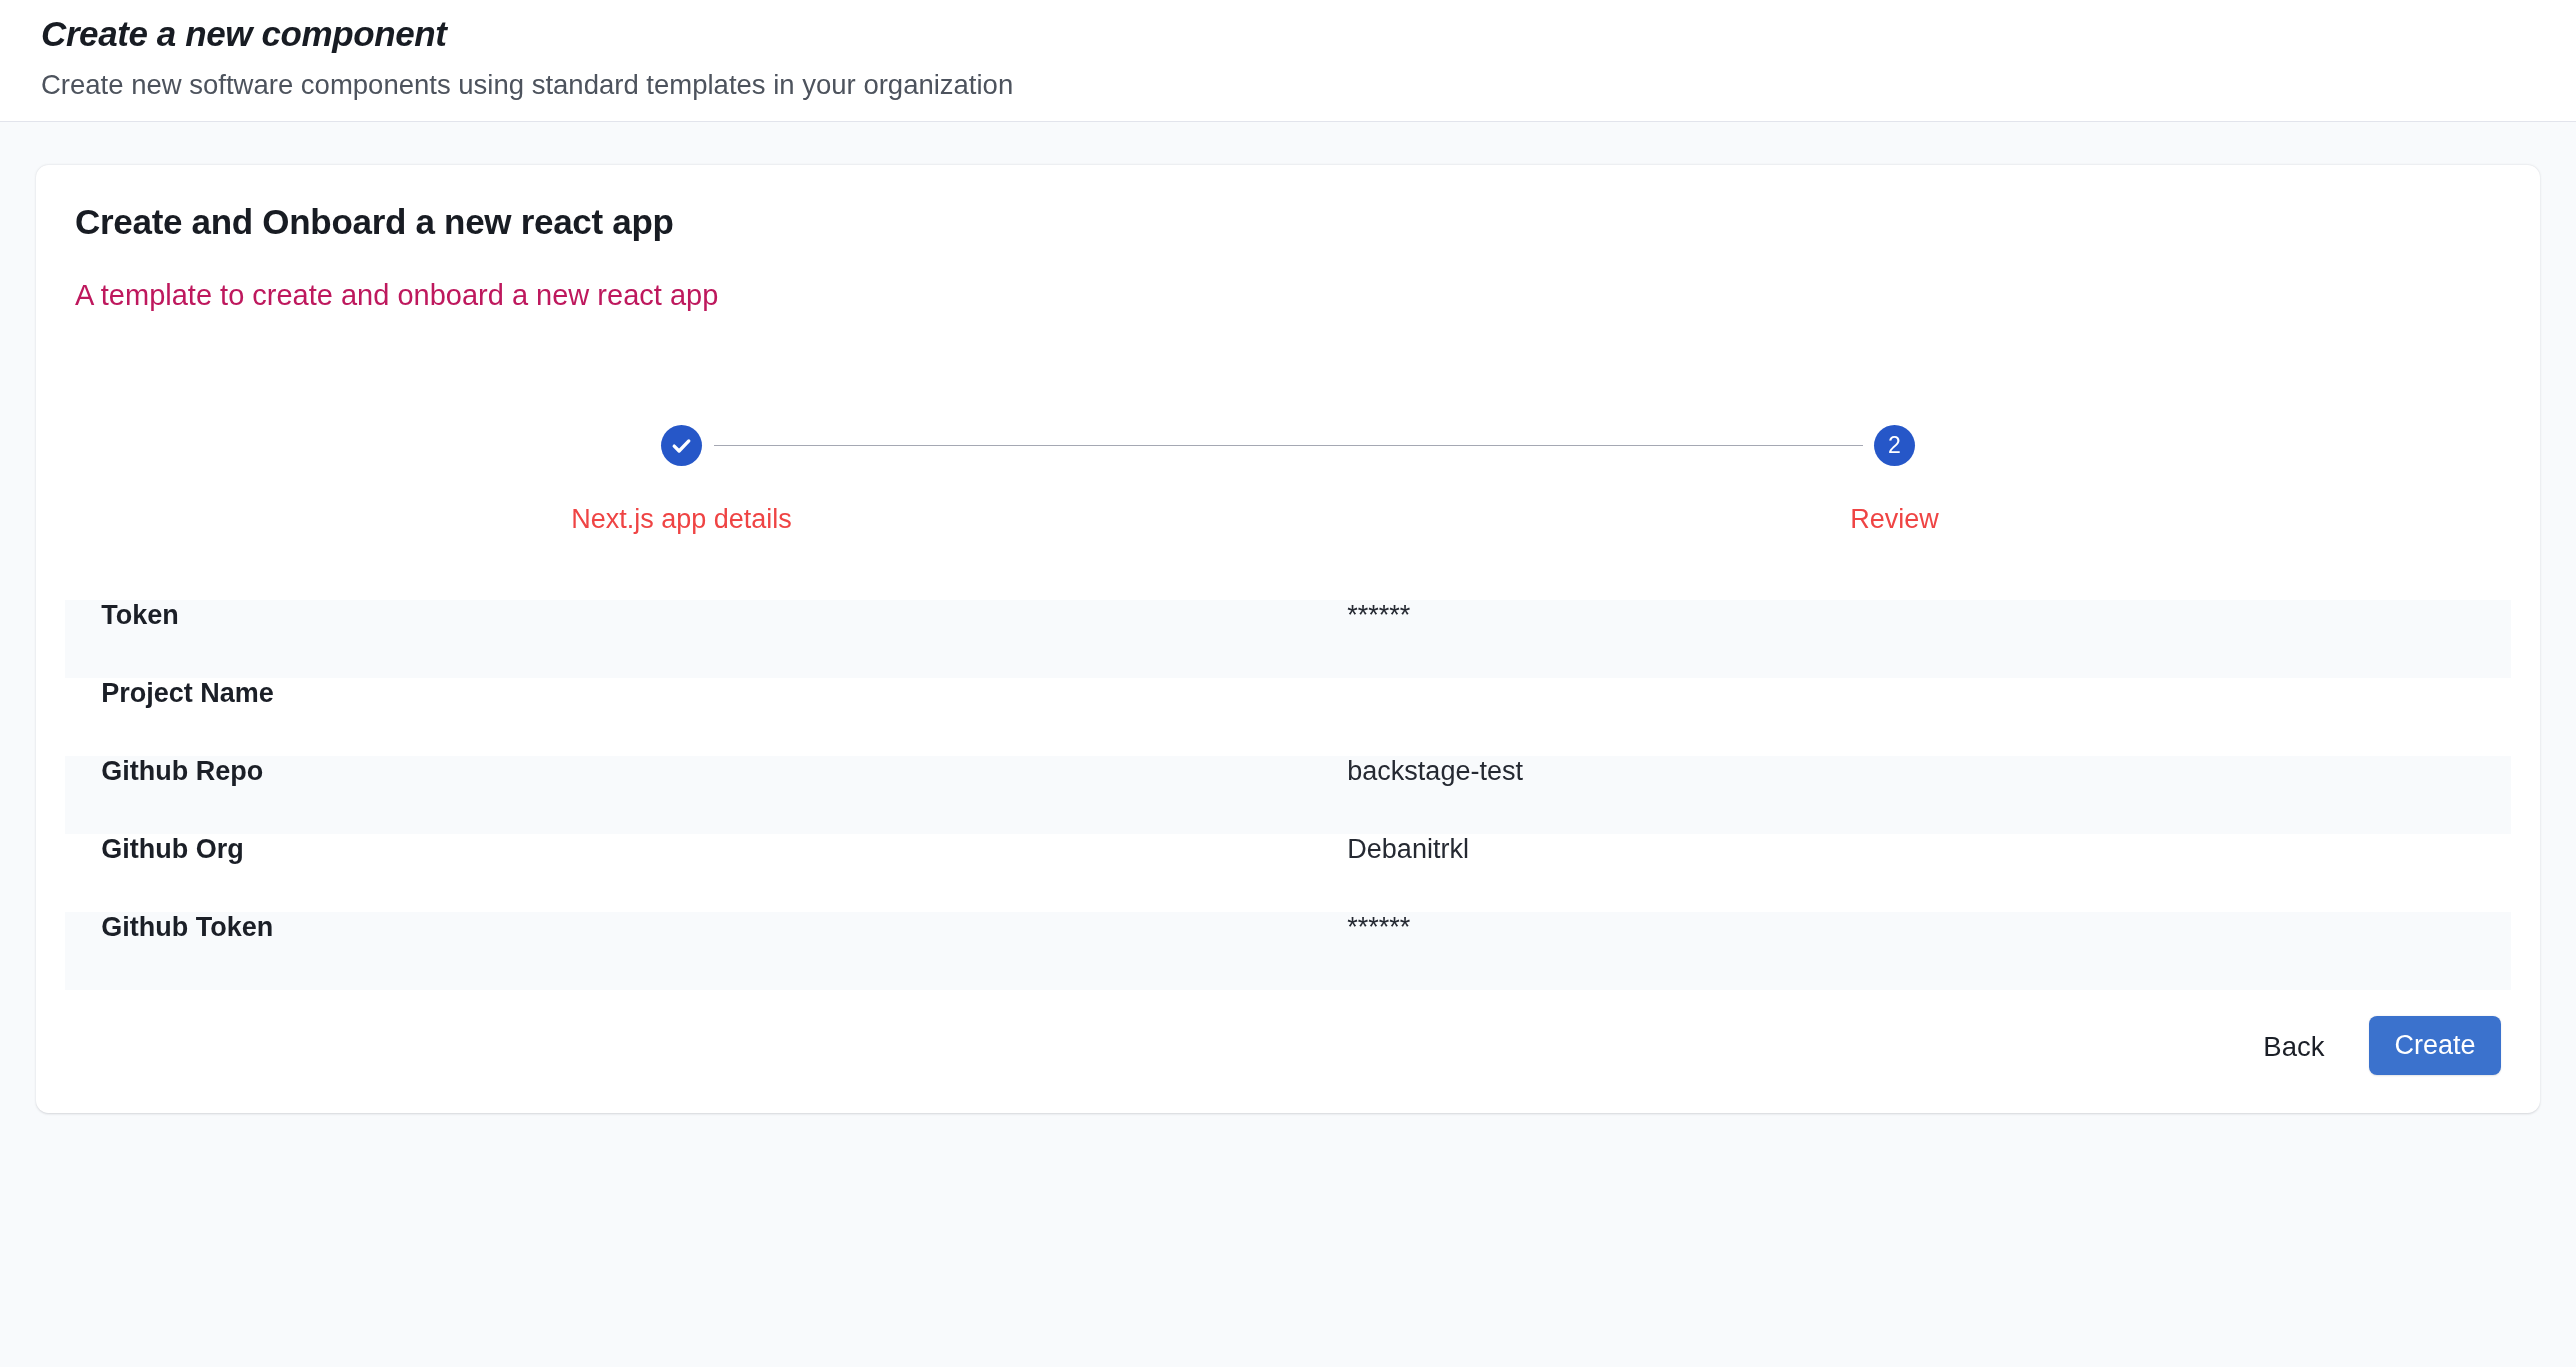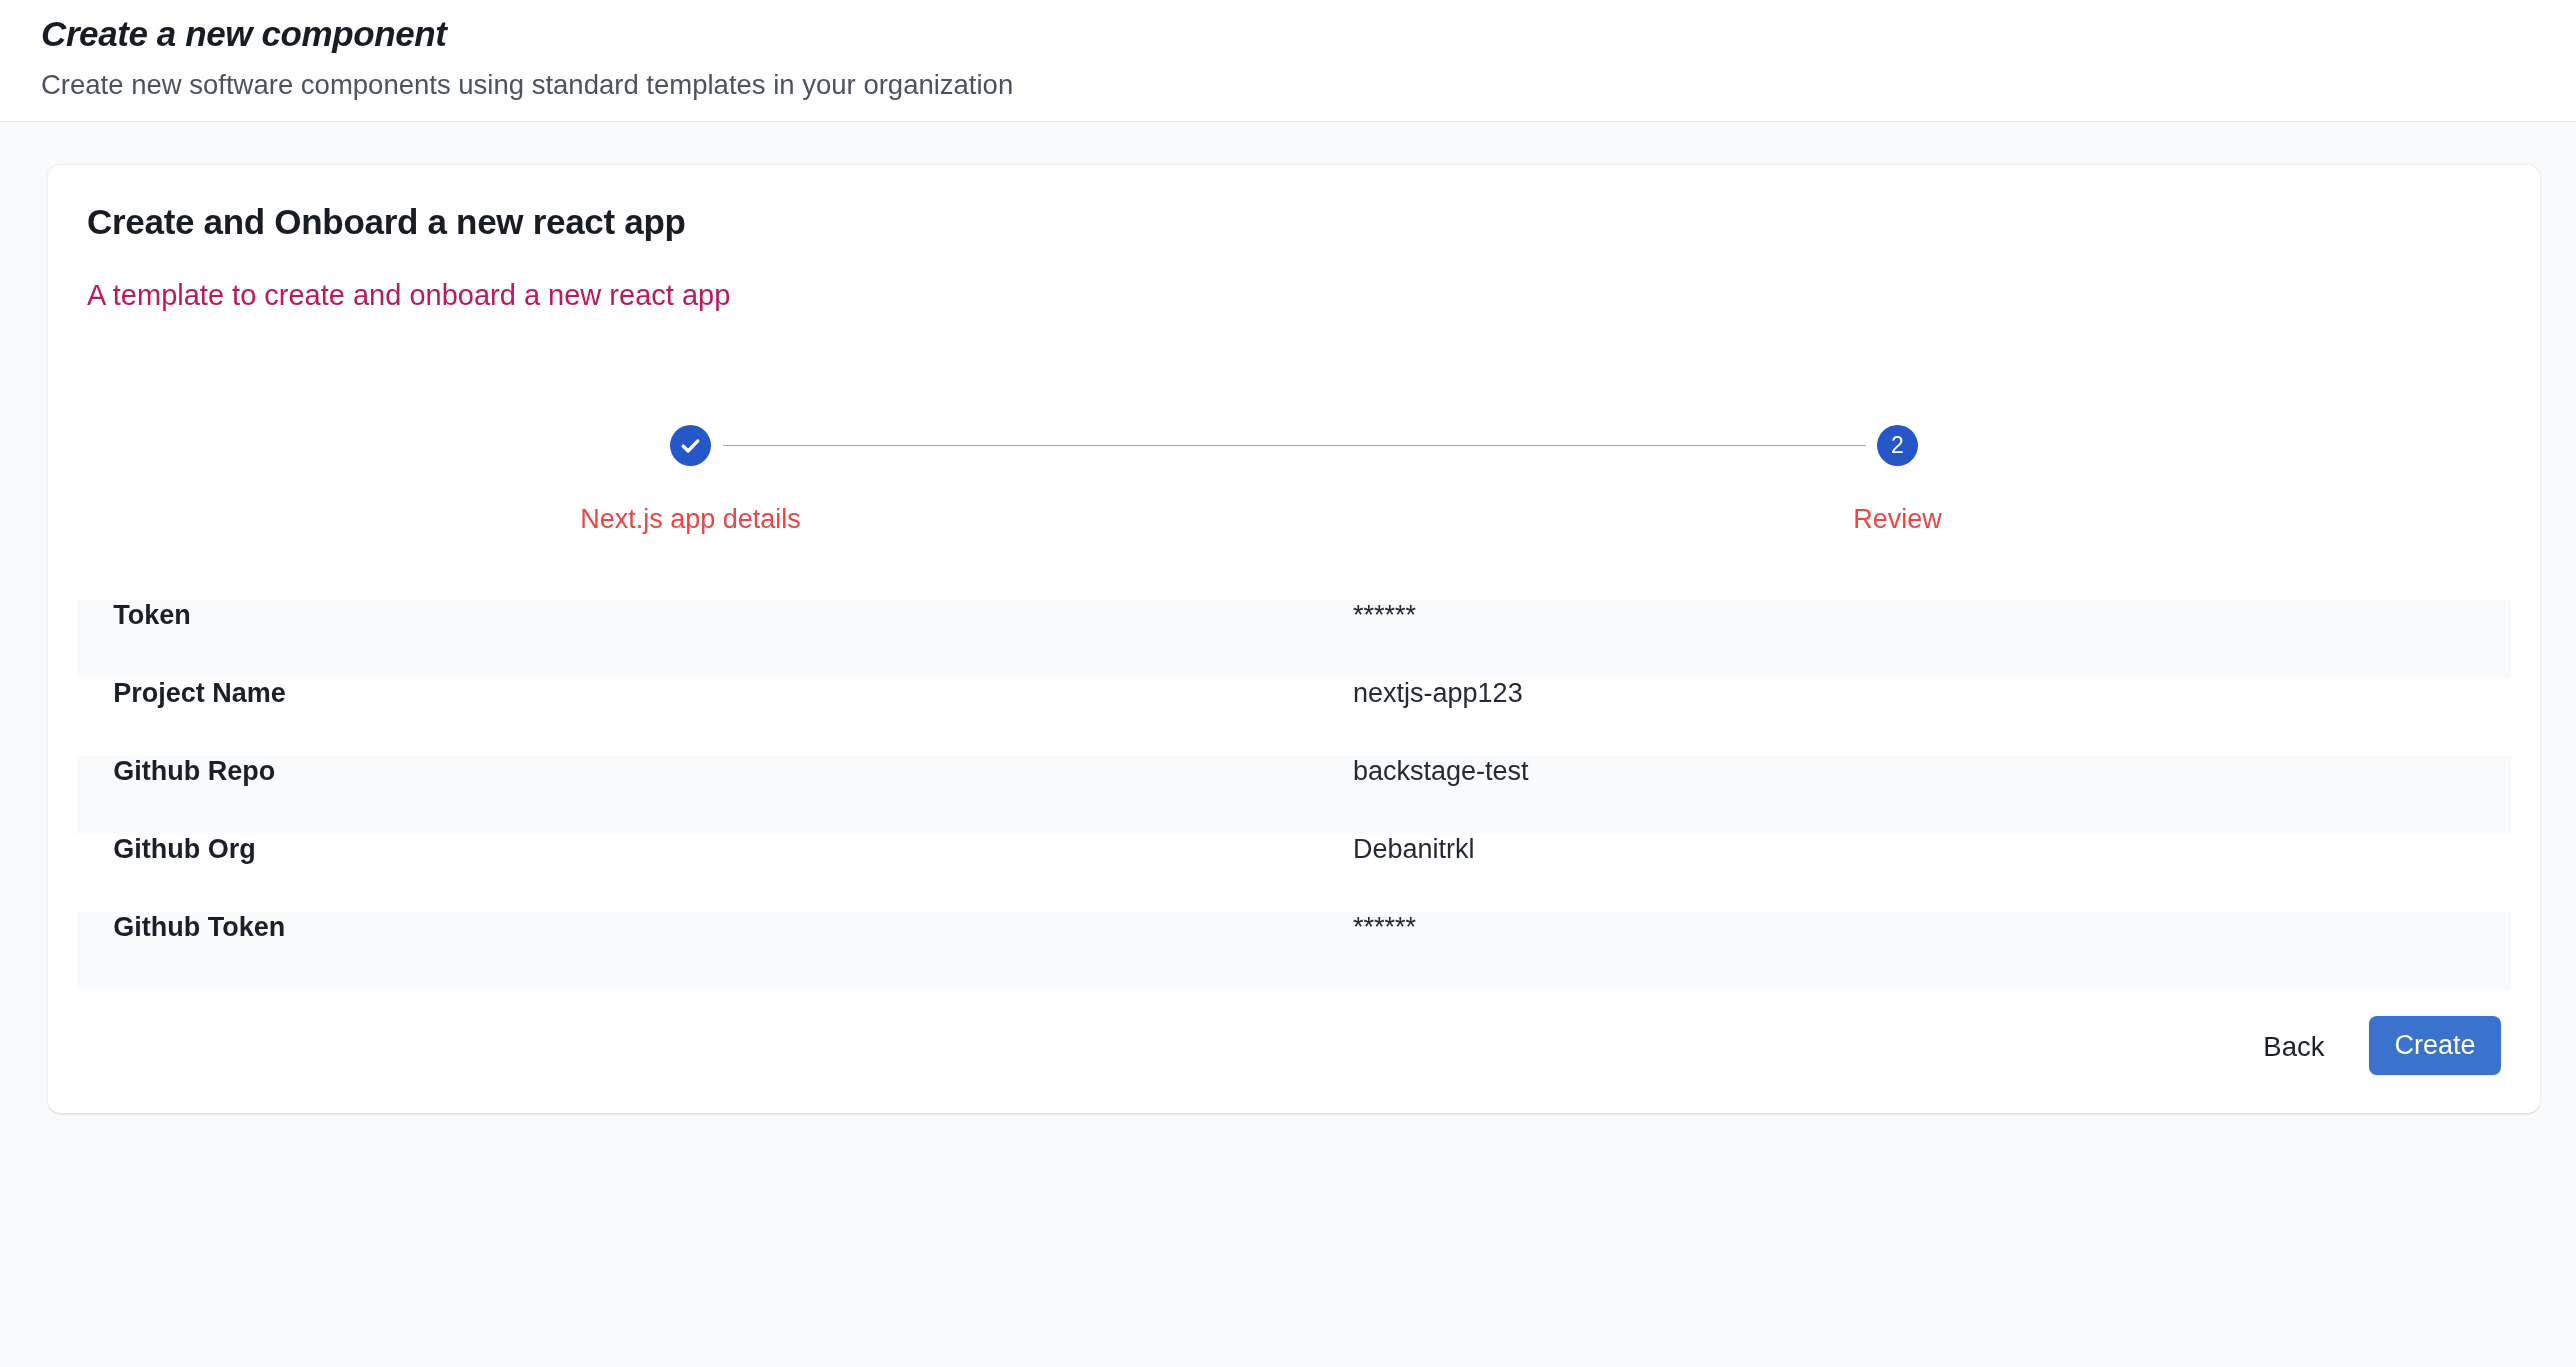--- a/index.html
+++ b/index.html
@@ -39,21 +39,20 @@
   .page-subtitle{
     margin:13.3px 0 0 0;
     font-size:27.5px;
     line-height:34px;
     font-weight:400;
     color:#4d535d;
   }
   
   .main-area{
     padding:43px 36px 8px 36px;
-    margin-left:12px;
   }
   .template-card{
     background:#ffffff;
     border-radius:12.4px;
     padding:35px 39px 30px 39px;
     height:948px;
     box-shadow:0 0.9px 2.7px rgba(16,24,40,0.10), 0 0.9px 1.8px rgba(16,24,40,0.06);
   }
   .card-title{
     margin:0;
@@ -204,21 +203,20 @@
       </div>
     </div>
 
     <div class="review-table">
       <div class="review-row striped">
         <div class="review-label">Token</div>
         <div class="review-value">******</div>
       </div>
       <div class="review-row">
         <div class="review-label">Project Name</div>
-        <div class="review-value">nextjs-app123</div>
       </div>
       <div class="review-row striped">
         <div class="review-label">Github Repo</div>
         <div class="review-value">backstage-test</div>
       </div>
       <div class="review-row">
         <div class="review-label">Github Org</div>
         <div class="review-value">Debanitrkl</div>
       </div>
       <div class="review-row striped">

